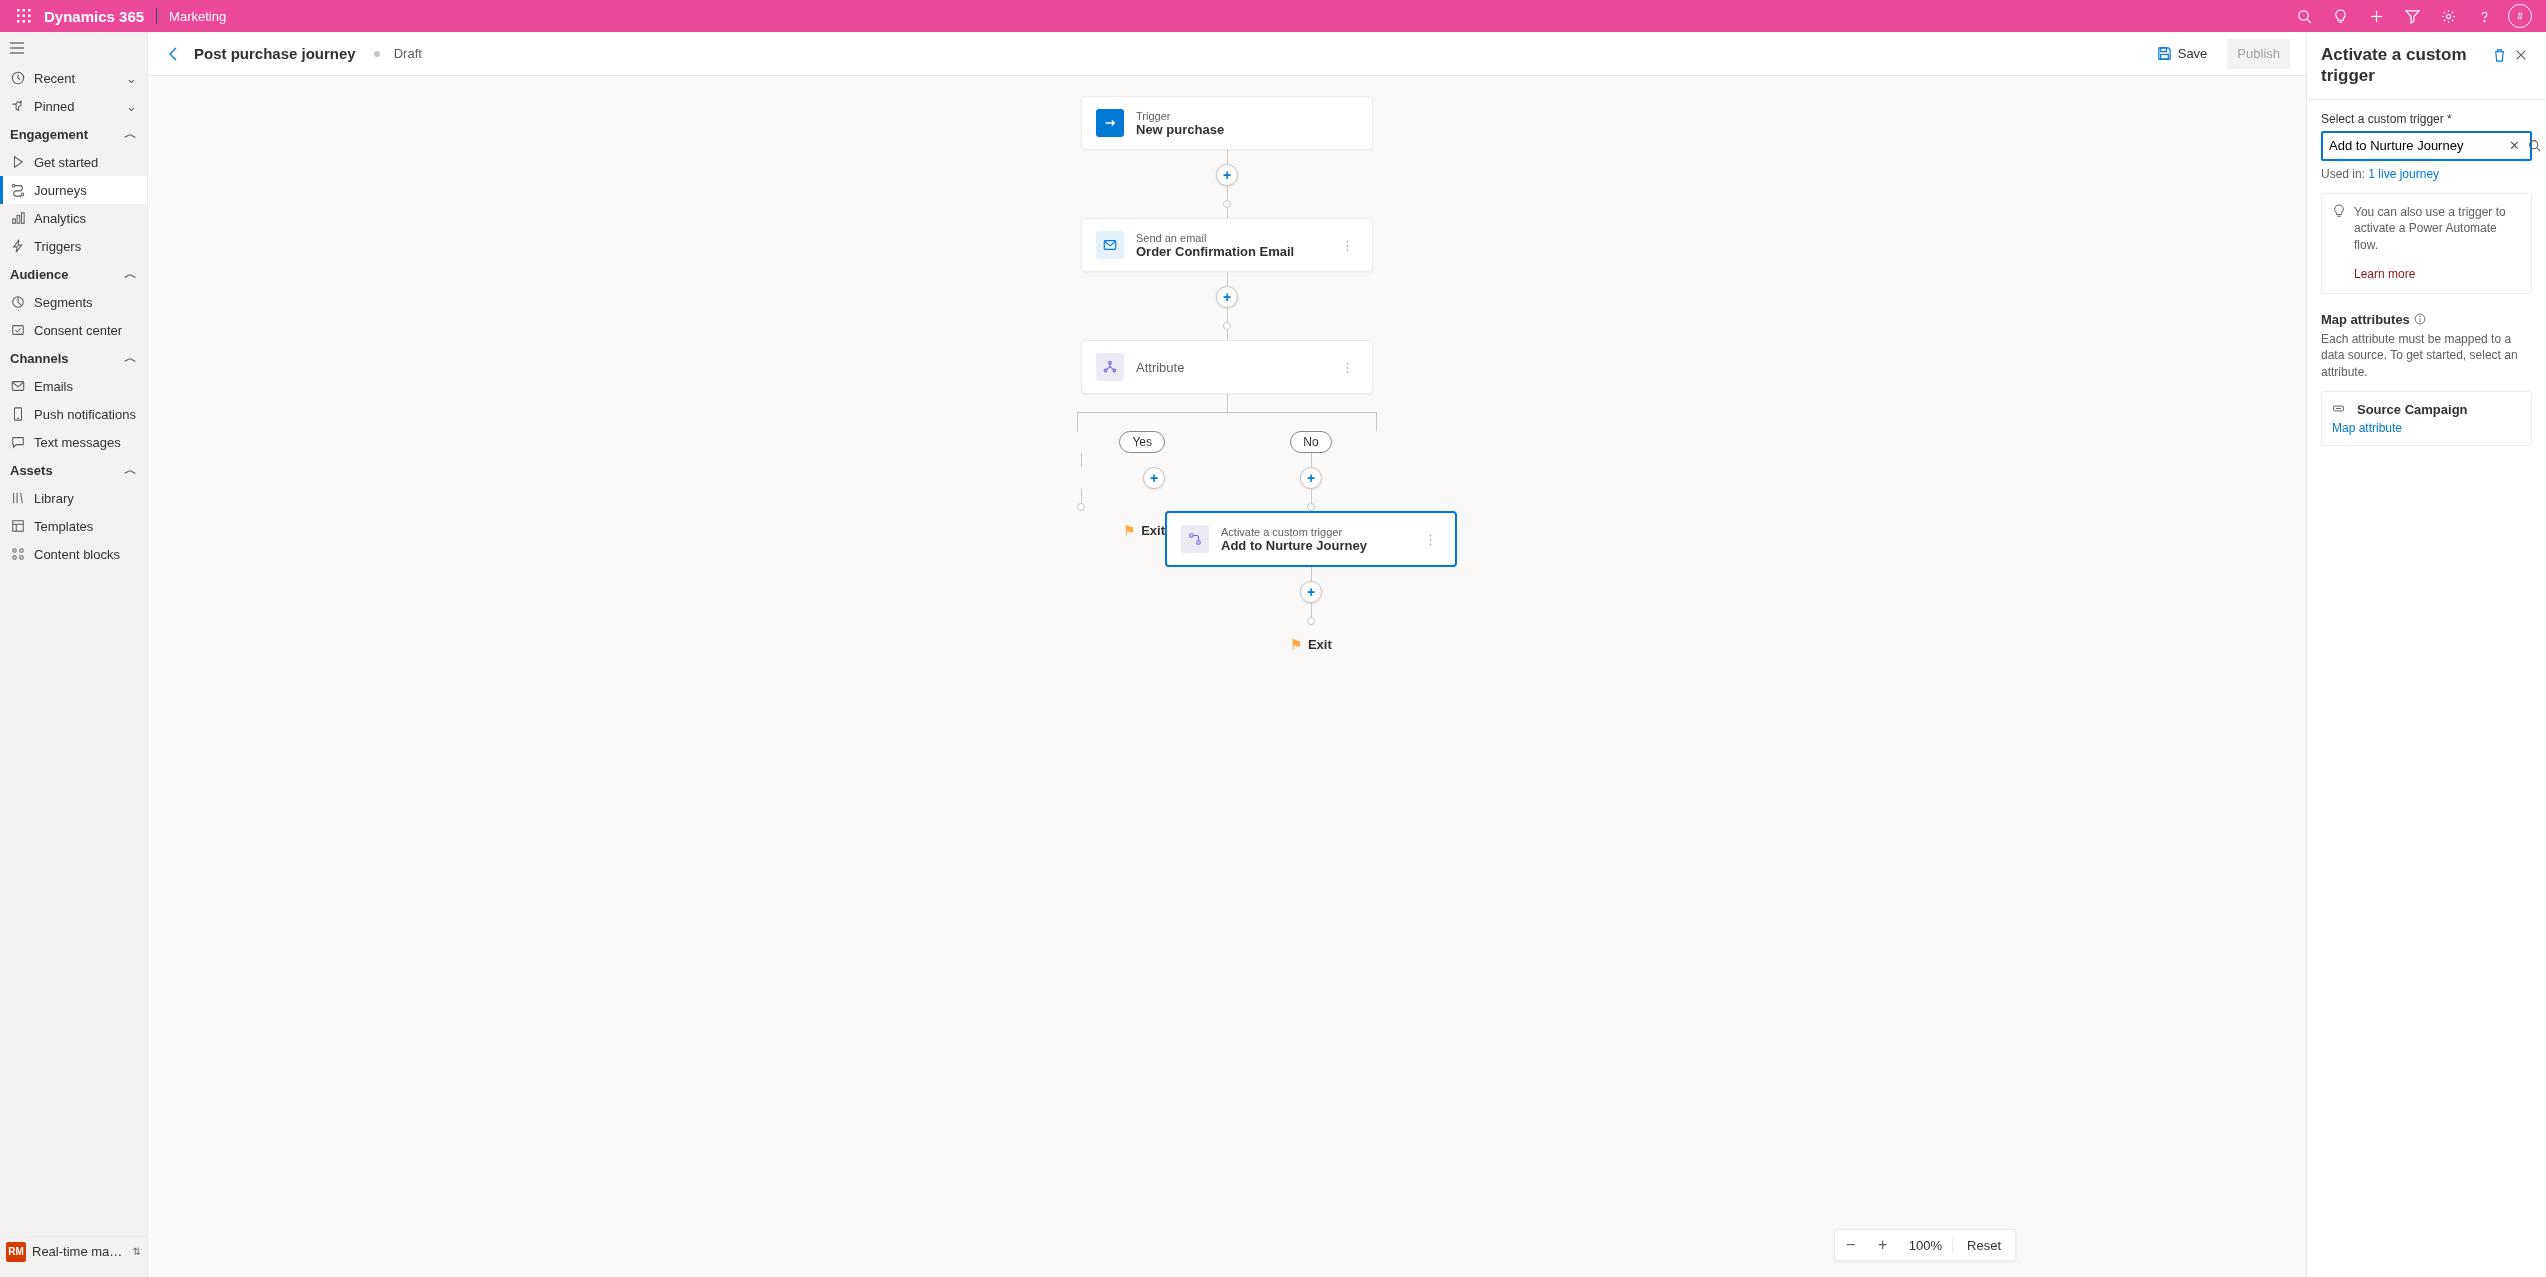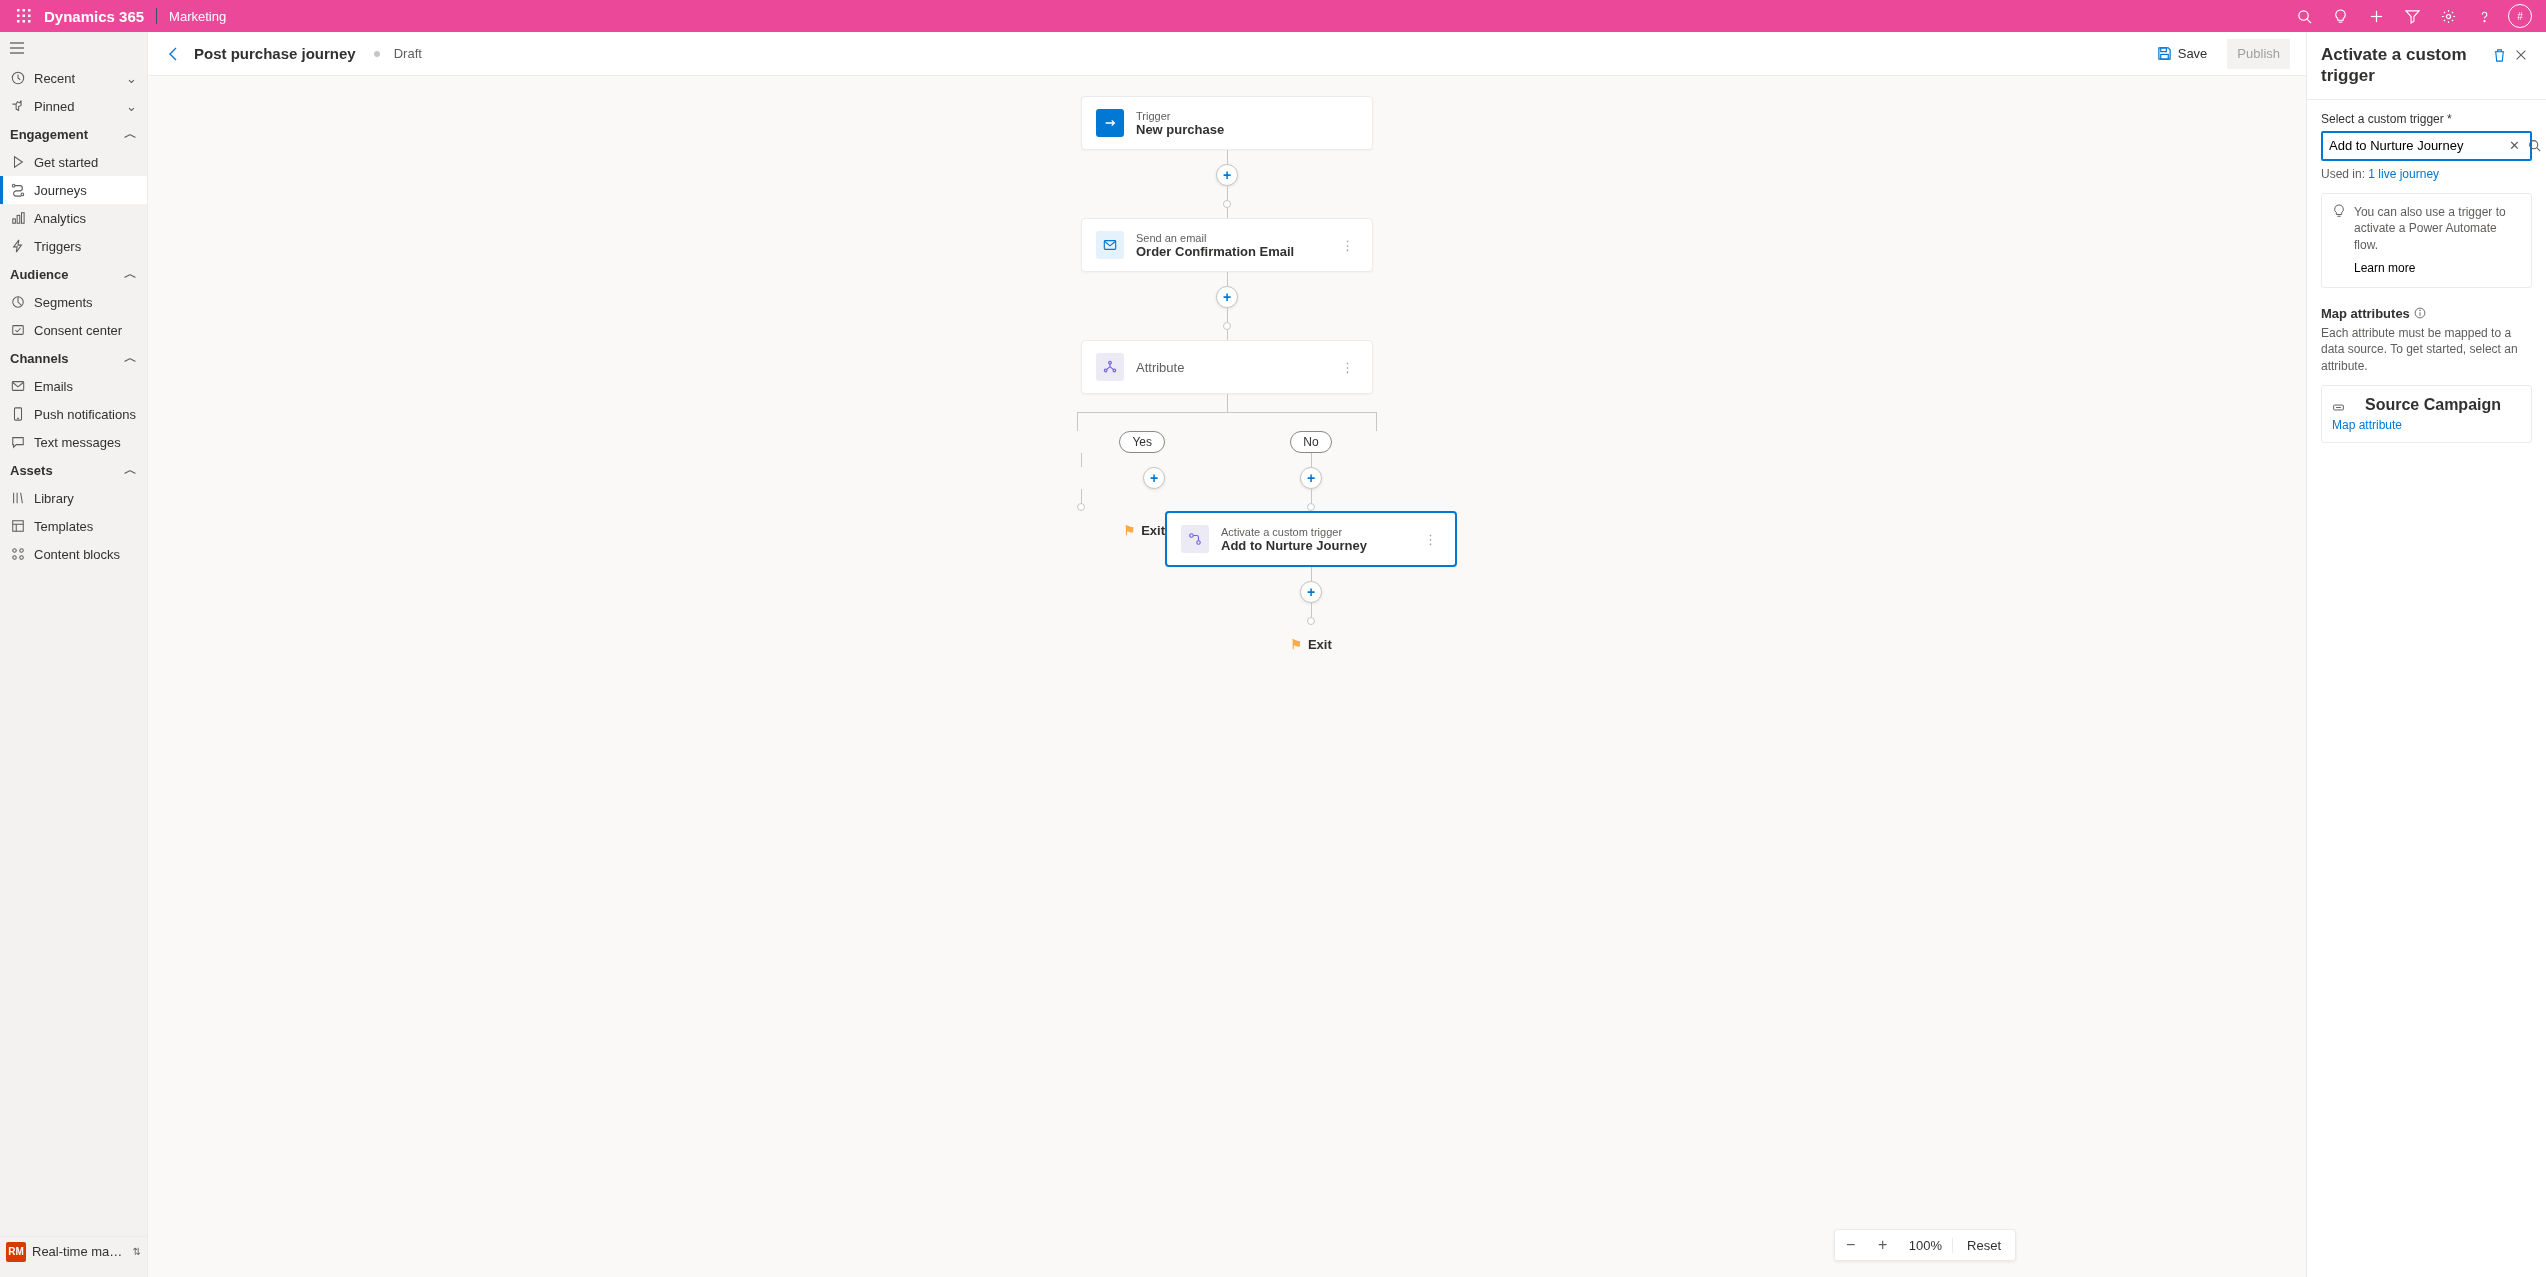--- a/index.html
+++ b/index.html
@@ -64,25 +64,25 @@
 .panel-hd .pic.g{color:#605e5c}
 .panel-body{padding:12px 14px;font-size:13px;overflow:auto}
 .fld-label{font-size:12px;color:#323130;margin-bottom:5px}
 .search-box{border:2px solid #0078d4;border-radius:2px;height:30px;display:flex;align-items:center;padding:0 6px}
 .search-box input{border:none;outline:none;flex:1;font-size:13px;background:transparent}
 .search-box .x{color:#605e5c;cursor:pointer;padding:0 4px}
 .search-box .sic{color:#605e5c;padding:0 4px}
 .used{font-size:12px;color:#605e5c;margin-top:6px}
 .used a{color:#0078d4;text-decoration:none}
 .infobox{border:1px solid #edebe9;border-radius:3px;padding:10px;display:flex;gap:8px;margin-top:12px;font-size:12px;color:#605e5c;line-height:1.4}
-.infobox a{color:#000000;text-decoration:none;display:block;margin-top:6px}
+.infobox a{color:#7f1d1d;text-decoration:none;display:block;margin-top:12px}
 .section-h{font-size:13px;font-weight:600;margin-top:18px;display:flex;align-items:center;gap:4px}
 .section-p{font-size:12px;color:#605e5c;margin-top:4px;line-height:1.4}
 .attr-card{border:1px solid #edebe9;border-radius:3px;padding:10px;margin-top:10px}
-.attr-card .ah{display:flex;align-items:flex-end;gap:20px;font-size:16px;font-weight:600}
+.attr-card .ah{display:flex;align-items:flex-start;gap:12px;font-size:13px;font-weight:600}
 .attr-card .al{color:#0078d4;font-size:12px;margin-top:4px;cursor:pointer}
 svg{display:block}
 </style>
 </head>
 <body>
 
 <div class="topbar">
   <div class="waffle">
     <svg width="14" height="14" viewBox="0 0 14 14">
         <g fill="#fff">

